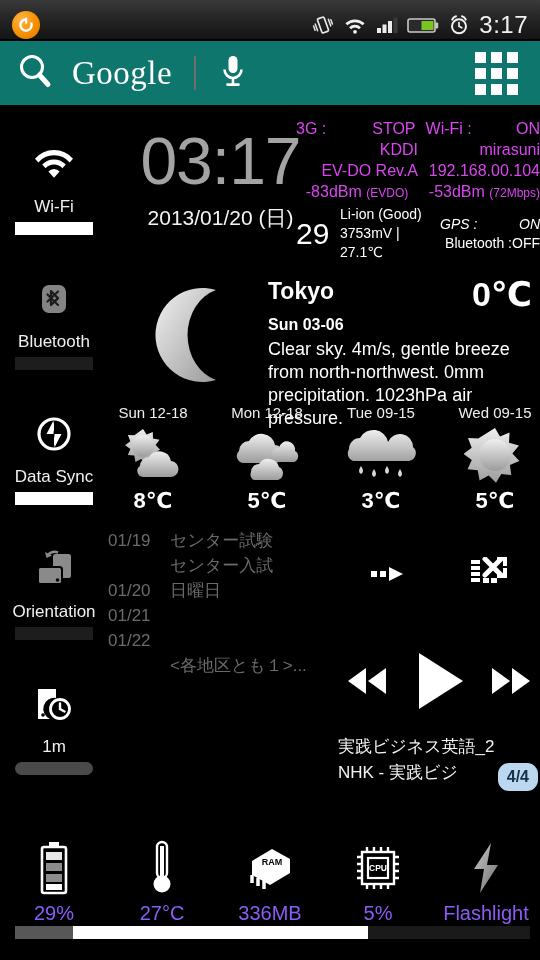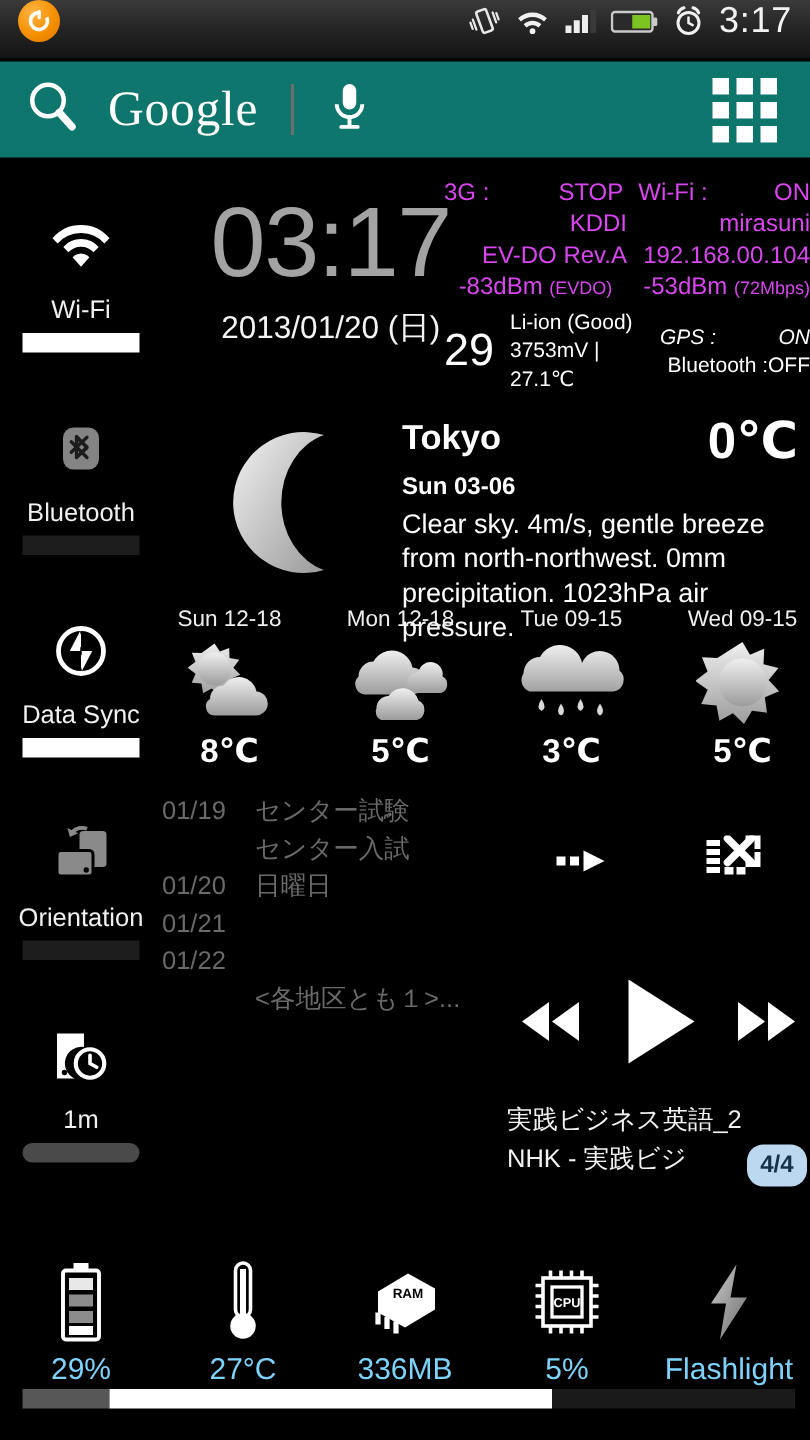--- a/index.html
+++ b/index.html
@@ -4,21 +4,21 @@
 <style>
   * { margin:0; padding:0; box-sizing:border-box; }
   html,body { width:540px; height:960px; background:#000; overflow:hidden; }
   body { font-family:"Liberation Sans","DejaVu Sans",sans-serif; color:#fff; position:relative; }
 
   
   #statusbar{
     position:absolute; left:0; top:0; width:540px; height:40px;
     background:linear-gradient(to bottom,#3a3a3a 0%,#262626 45%,#141414 100%);
     border-bottom:1px solid #000;
-    display:flex; align-items:flex-start;
+    display:flex; align-items:flex-end;
   }
   #statusbar .logo{
     width:28px;height:28px;border-radius:50%;margin-left:12px;
     background:radial-gradient(circle at 35% 30%,#ffb347 0%,#f59000 55%,#e07800 100%);
     display:flex;align-items:center;justify-content:center;
   }
   #statusbar .logo svg{display:block;}
   #statusbar .sys{margin-left:auto;display:flex;align-items:center;gap:9px;padding-right:12px;}
   #statusbar .clock{font-size:24px;font-weight:400;letter-spacing:.5px;color:#f2f2f2;}
 
@@ -94,21 +94,21 @@
     position:absolute;right:2px;top:29px;
     background:#bcd8f0;color:#16304a;font-size:16px;font-weight:bold;
     border-radius:11px;padding:1px 9px;
   }
 
   
   #bottom{position:absolute;left:0;top:838px;width:540px;height:122px;}
   #bottom .cells{display:flex;width:540px;}
   .bcell{width:108px;text-align:center;}
   .bcell .bi{height:60px;display:flex;align-items:center;justify-content:center;}
-  .bcell .bl{font-size:20px;color:#7dd3fc;margin-top:4px;}
+  .bcell .bl{font-size:20px;color:#8b5cf6;margin-top:4px;}
   #progress{position:absolute;left:15px;top:88px;width:515px;height:13px;display:flex;}
   #progress .seg{height:13px;}
 </style>
 </head>
 <body>
 
 <div id="statusbar">
   <div class="logo">
     <svg width="20" height="20" viewBox="0 0 20 20">
       <path d="M10 3.2a6.8 6.8 0 1 0 6.1 3.8l-2.1 1.1A4.45 4.45 0 1 1 10 5.6z" fill="#fff"></path>

